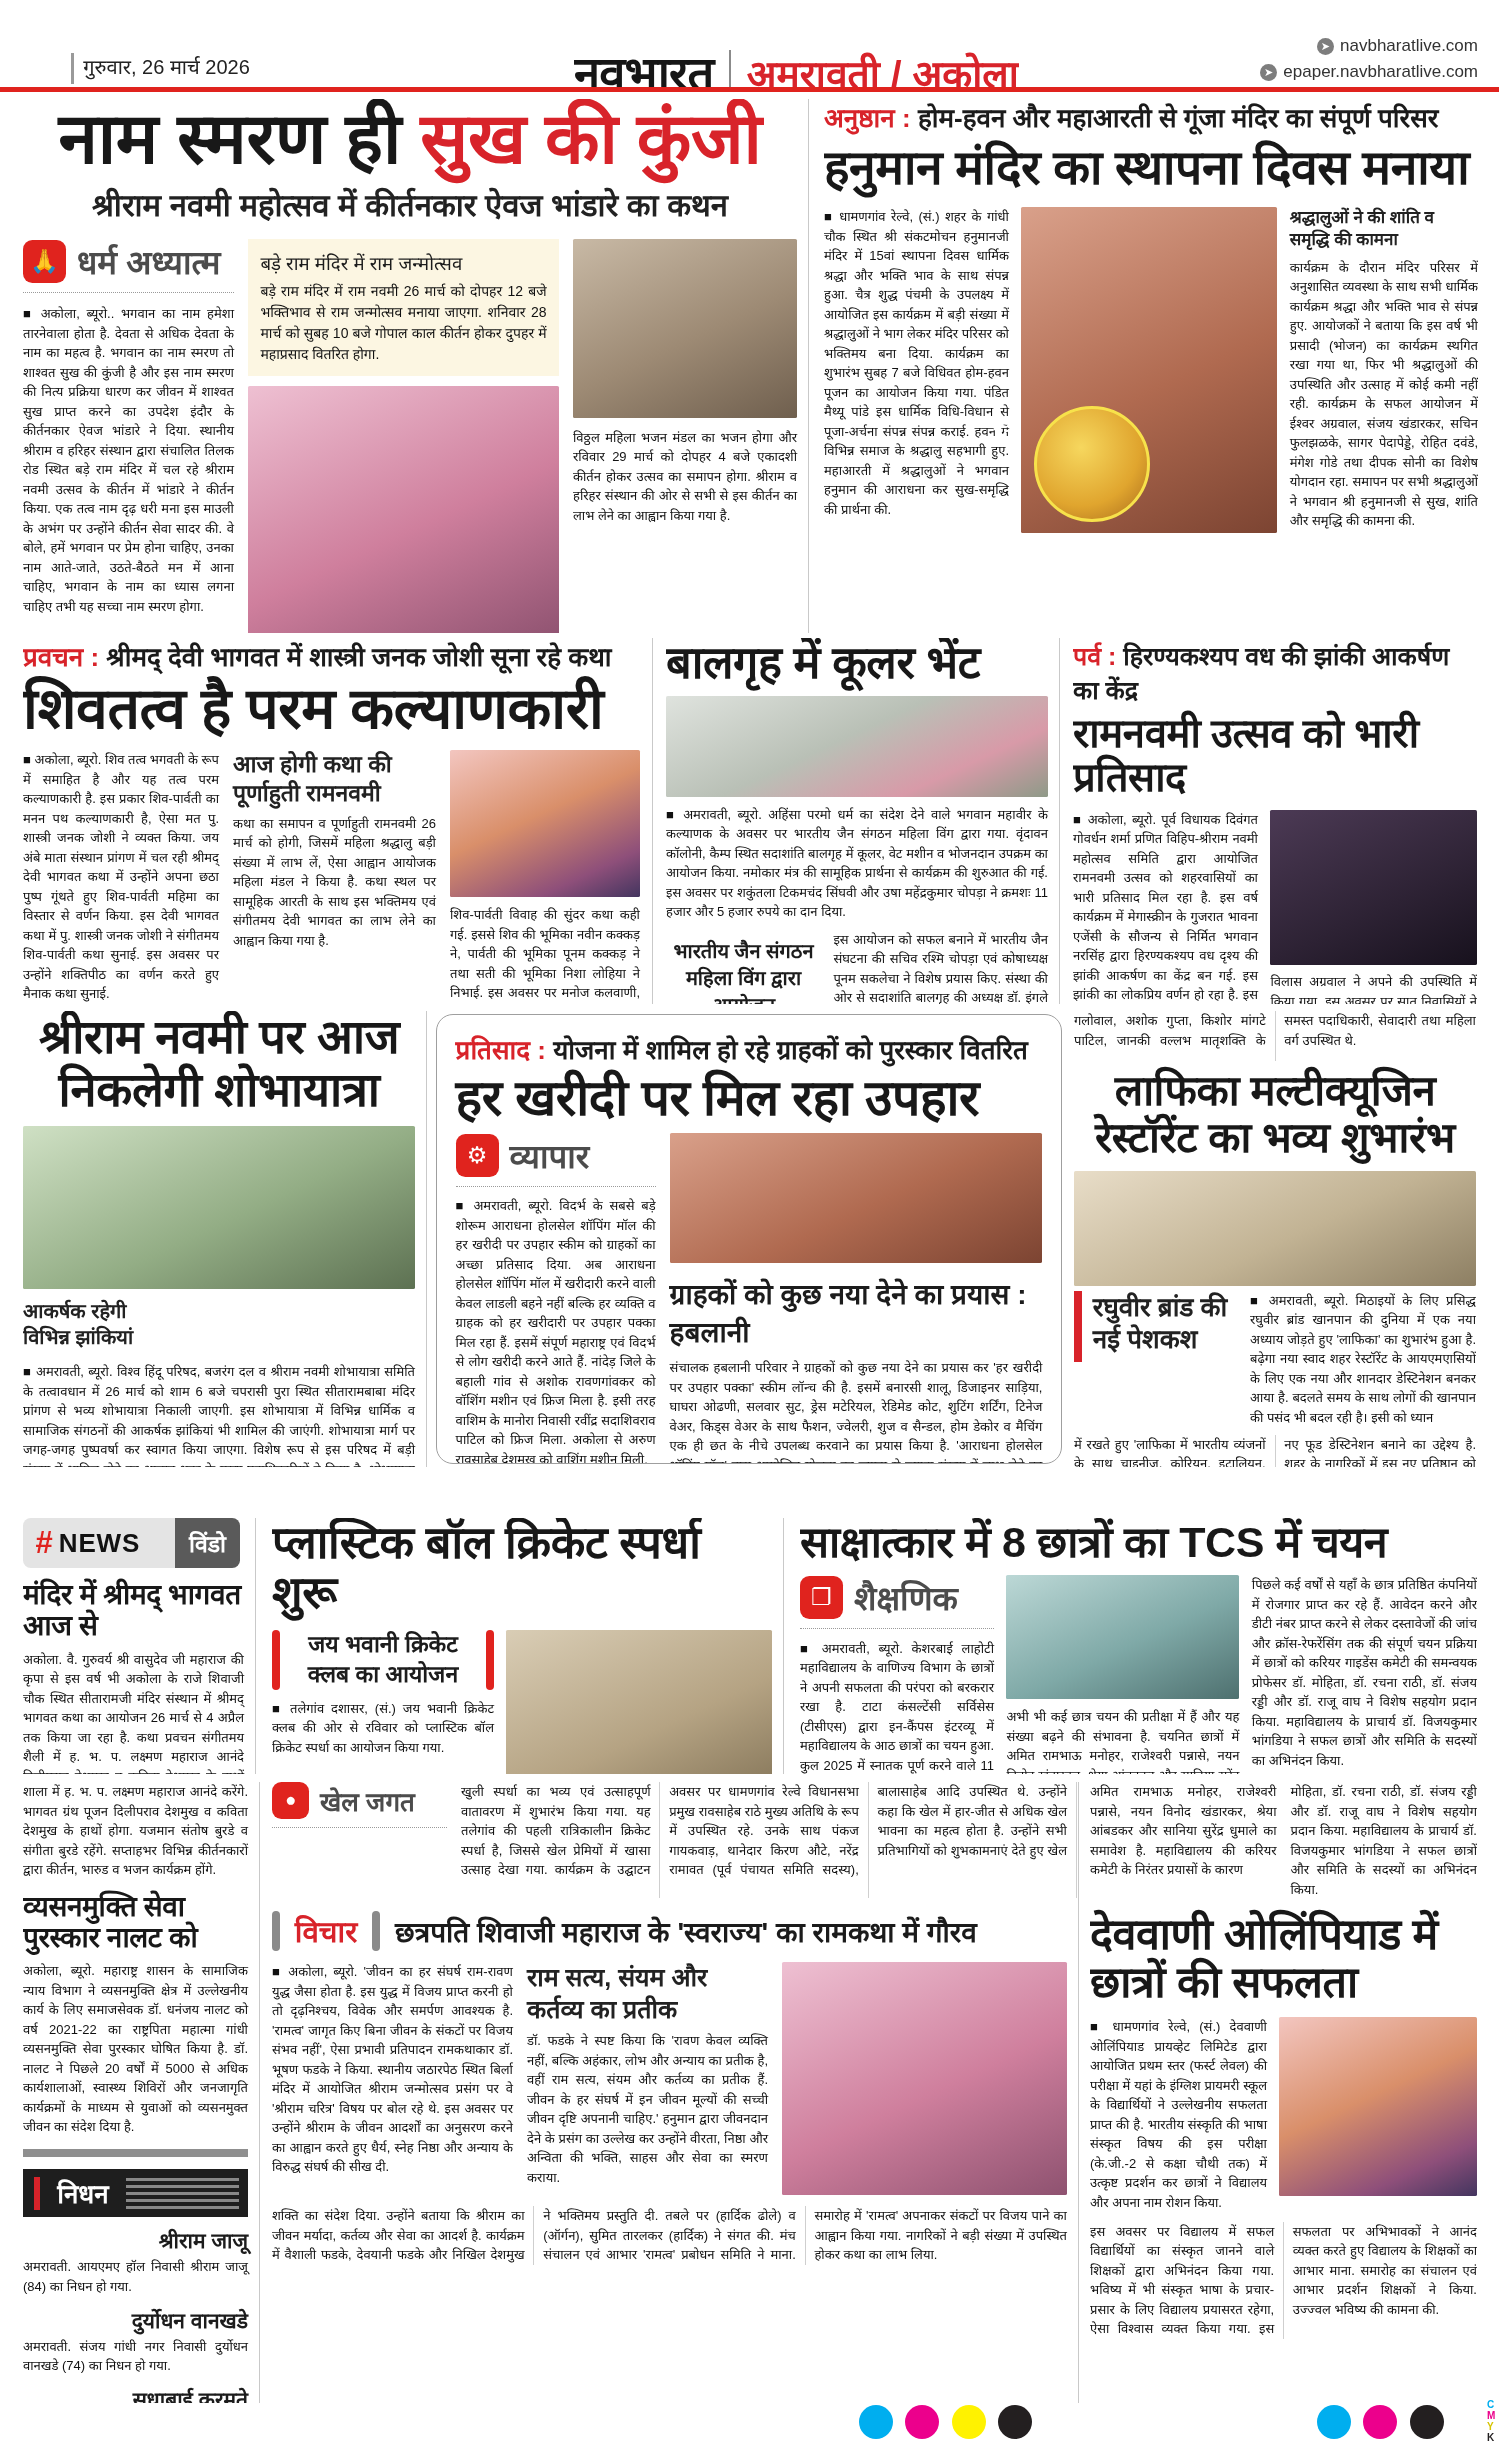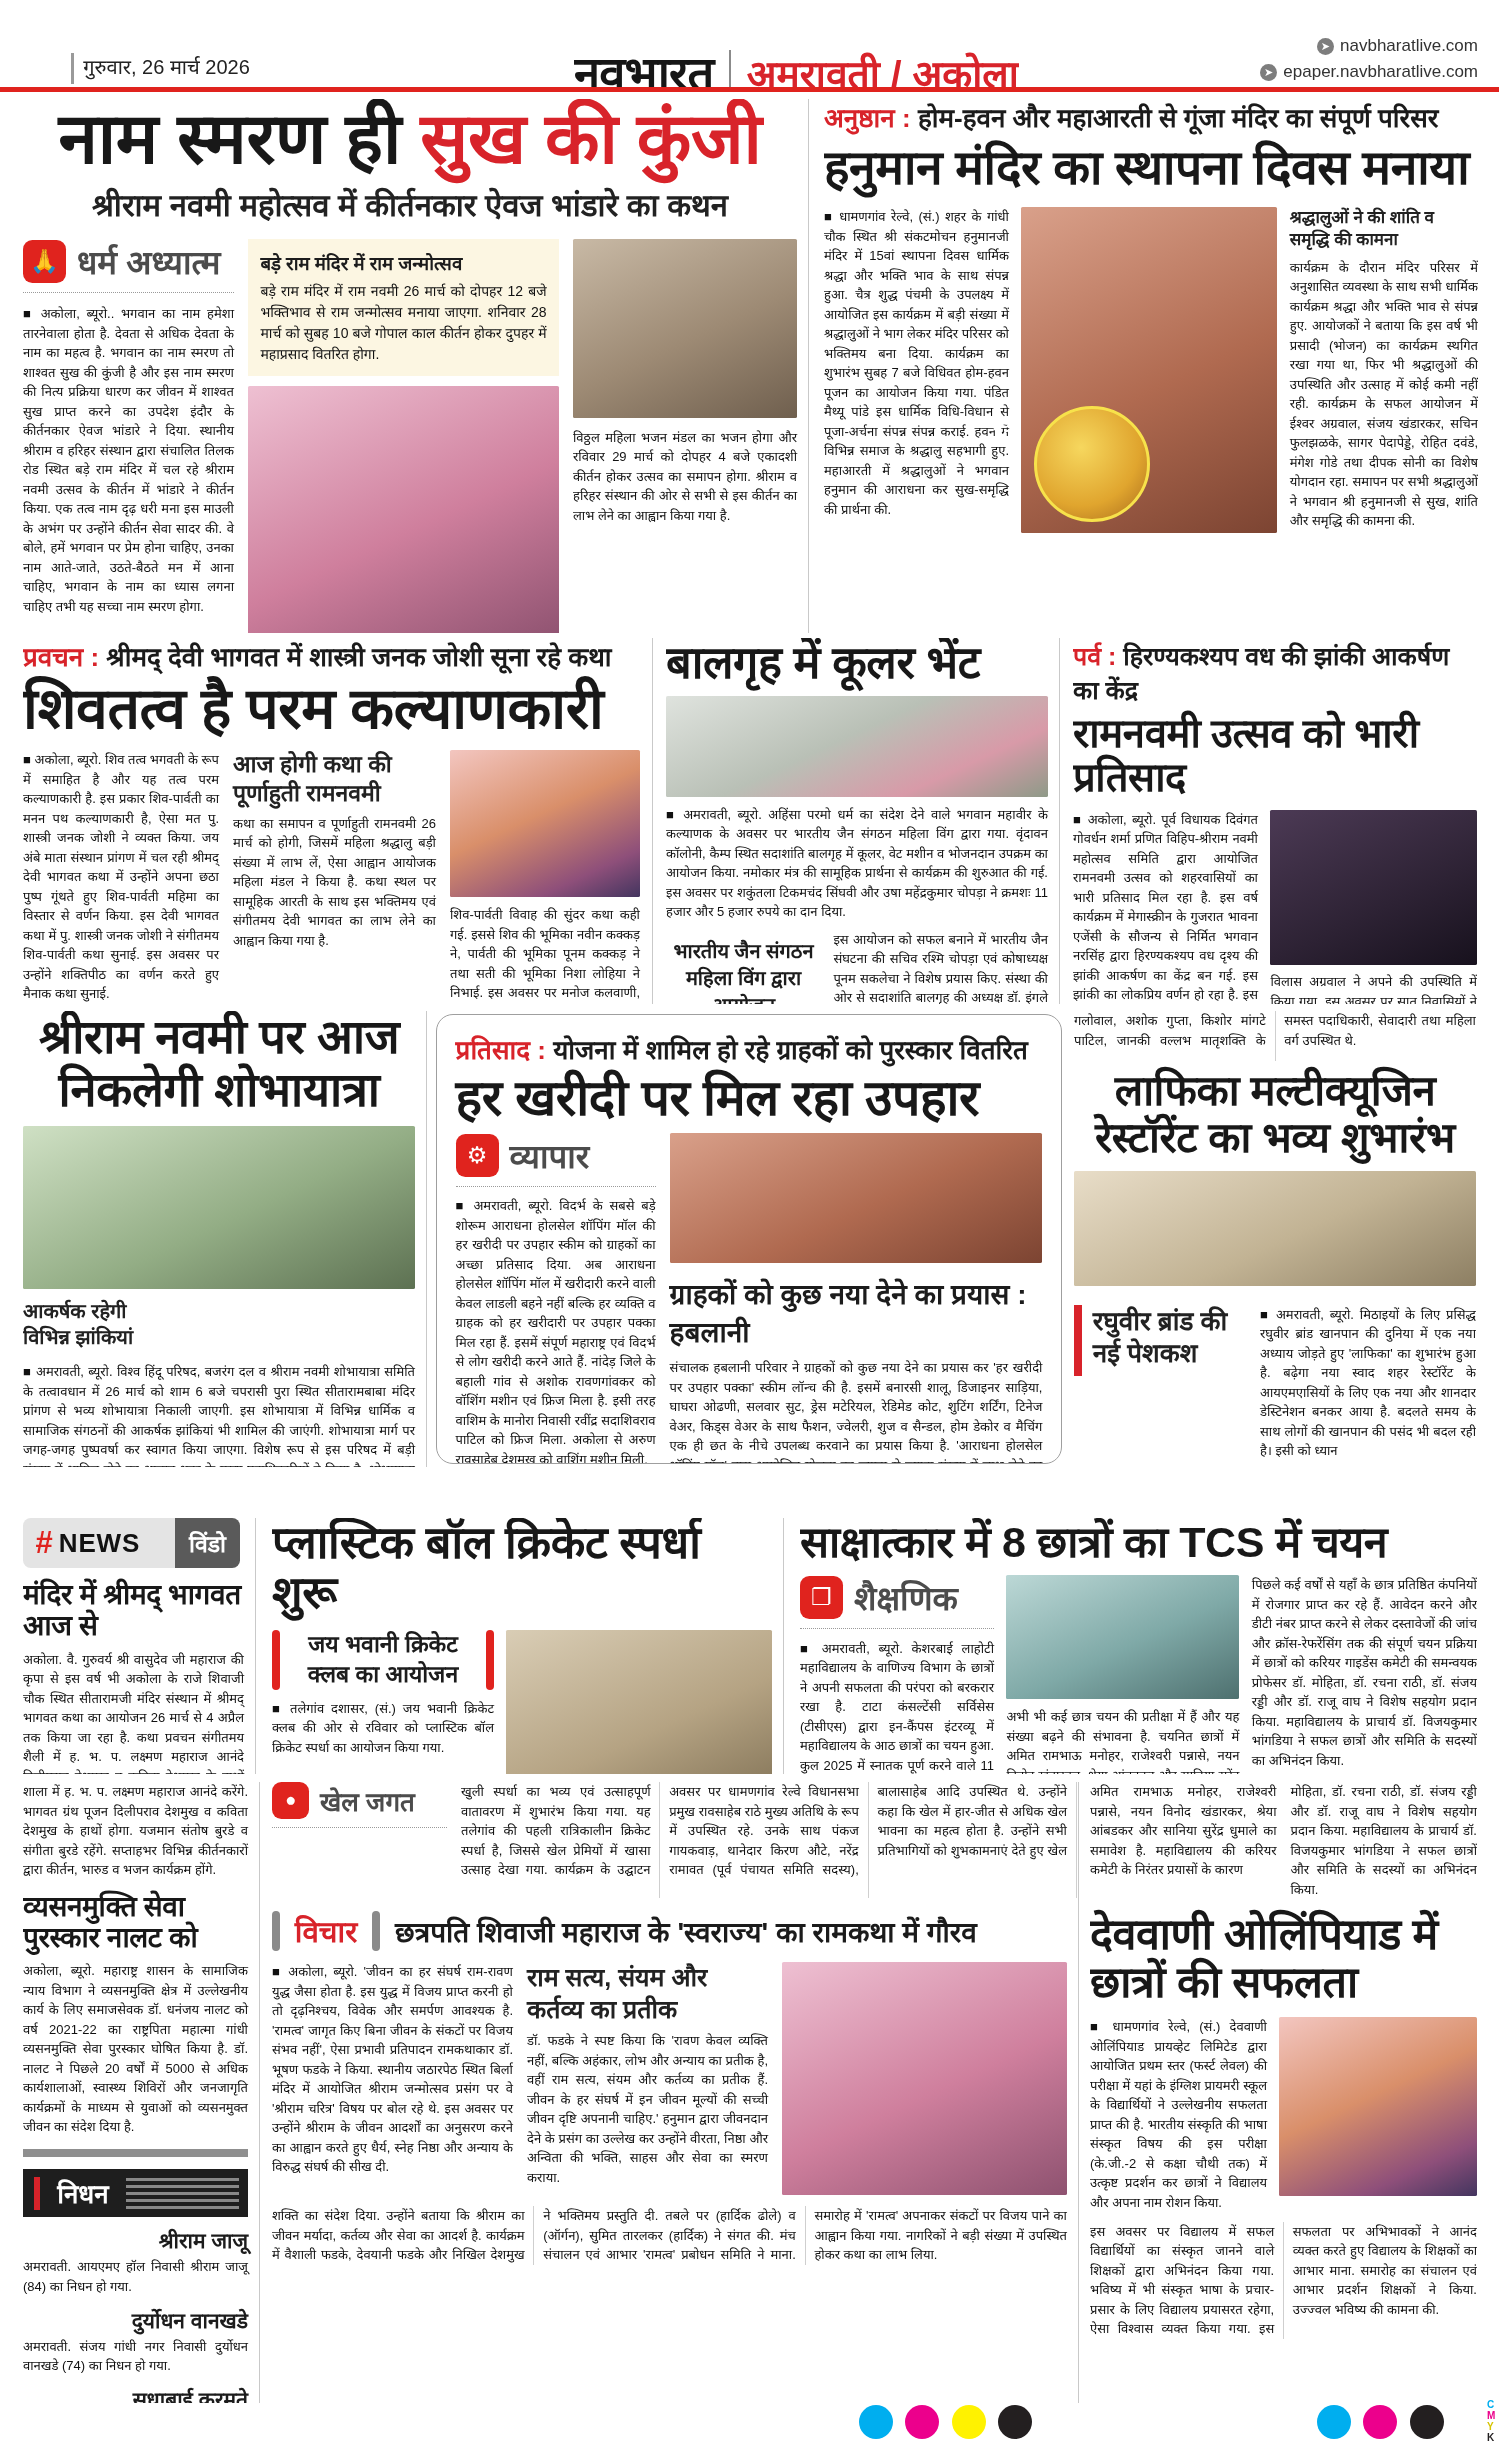--- a/index.html
+++ b/index.html
@@ -32,21 +32,21 @@
   .photo { background:linear-gradient(155deg,#c8b9a5,#9d8a74 55%,#6f5f4e); border-radius:1.6px; position:relative; }
   .photo.pink { background:linear-gradient(155deg,#eec0d2,#cf7f9d 55%,#8e5270); }
   .photo.warm { background:linear-gradient(155deg,#d9a08a,#b06a50 55%,#7c4432); }
   .photo.dark { background:linear-gradient(155deg,#4c3a55,#2d2234 60%,#17111d); }
   .photo.green { background:linear-gradient(155deg,#cfe0c4,#93ad85 55%,#5d7152); }
   .photo.teal { background:linear-gradient(155deg,#bcd8d6,#7fa9a7 55%,#4e706f); }
   .photo.beige { background:linear-gradient(155deg,#e8ddc8,#c2b394 55%,#8d7f63); }
   .photo.festive { background:linear-gradient(155deg,#f3c6c0,#d98f6a 45%,#8e4f7a 80%,#43355f); }
 
   .cream-box { background:#fcf6e2; padding:11px 12.4px; }
-  .cream-box .bt { font-size:18.6px; font-weight:bold; margin-bottom:6.2px; }
+  .cream-box .bt { font-size:18.6px; font-weight:normal; margin-bottom:6.2px; }
 
   .pullquote { font-size:20px; font-weight:bold; text-align:center; line-height:1.35; padding:7.8px 4.7px 11px; border-bottom:3.1px solid #d8232a; }
 
   .round-box { border:1.6px solid #9f9f9f; border-radius:17px; padding:15.5px 18.6px; }
 
   .subbox-title { font-size:28px; font-weight:bold; margin:11px 0 7.8px; }
 
   .redbar-title { display:flex; gap:11px; align-items:flex-start; }
   .redbar { width:7.8px; background:#d8232a; flex:0 0 auto; }
 
@@ -222,21 +222,21 @@
         <div class="body-txt">संचालक हबलानी परिवार ने ग्राहकों को कुछ नया देने का प्रयास कर 'हर खरीदी पर उपहार पक्का' स्कीम लॉन्च की है.  इसमें बनारसी शालू, डिजाइनर साड़िया, घाघरा ओढणी, सलवार सुट, ड्रेस मटेरियल, रेडिमेड कोट, शुटिंग शर्टिंग, टिनेज वेअर, किड्स वेअर के साथ फैशन, ज्वेलरी, शुज व सैन्डल, होम डेकोर व मैचिंग एक ही छत के नीचे उपलब्ध करवाने का प्रयास किया है. 'आराधना होलसेल शॉपिंग मॉल' द्वारा आयोजित योजना का ज्यादा से ज्यादा संख्या में लाभ लेने का आह्वान हबलानी परिवार ने किया है.</div>
 
       </div>
     </div>
   </div>
 
   <div class="abs" style="left:1074px;top:1011px;width:402px;height:456px;">
     <div class="body-txt cols2" style="height:50px;">गलोवाल, अशोक गुप्ता, किशोर मांगटे पाटिल, जानकी वल्लभ मातृशक्ति के समस्त पदाधिकारी, सेवादारी तथा महिला वर्ग उपस्थित थे.</div>
     <div class="headline" style="font-size:42px;text-align:center;margin-top:6.2px;">लाफिका मल्टीक्यूजिन रेस्टॉरेंट का भव्य शुभारंभ</div>
     <div class="photo beige" style="width:100%;height:115px;margin-top:9.3px;"></div>
-    <div style="display:flex;gap:21px;margin-top:19px;">
+    <div style="display:flex;gap:11px;margin-top:5px;">
       <div class="redbar-title" style="width:165px;flex:0 0 auto;">
         <div class="redbar" style="height:71px;"></div>
         <div class="subhead" style="font-size:26px;line-height:1.25;">रघुवीर ब्रांड की नई पेशकश</div>
       </div>
       <div class="body-txt" style="flex:1;">■ अमरावती, ब्यूरो. मिठाइयों के लिए प्रसिद्ध रघुवीर ब्रांड खानपान की दुनिया में एक नया अध्याय जोड़ते हुए 'लाफिका' का शुभारंभ हुआ है. बढ़ेगा नया स्वाद शहर रेस्टॉरेंट के आयएमएासियों के लिए एक नया और शानदार डेस्टिनेशन बनकर आया है. बदलते समय के साथ लोगों की खानपान की पसंद भी बदल रही है। इसी को ध्यान</div>
     </div>
     <div class="body-txt cols2" style="margin-top:7.8px;">में रखते हुए 'लाफिका  में भारतीय व्यंजनों के साथ चाइनीज, कोरियन, इटालियन, अमेरिकन, मॉन्गोलियन और मैक्सिकन व्यंजनों का विशेष समावेश किया गया है. युवा उम्मीद मोहित पोपट ने बताया कि 'लाफिका' को शहरवासियों के लिए एक नए फूड डेस्टिनेशन बनाने का उद्देश्य है. शहर के नागरिकों में इस नए प्रतिष्ठान को देखने और स्वाद का अनुभव लेने का उत्साह दिखा. इस अवसर पर नरेश पोपट, दिलीप पोपट, नीलेश पोपट और मोहित पोपट को शुभकामनाएं दीं.</div>
   </div>
 
   <div class="abs" style="left:23px;top:1518px;width:233px;height:256px;border-right:0.8px solid #c9c9c9;padding-right:11px;">

